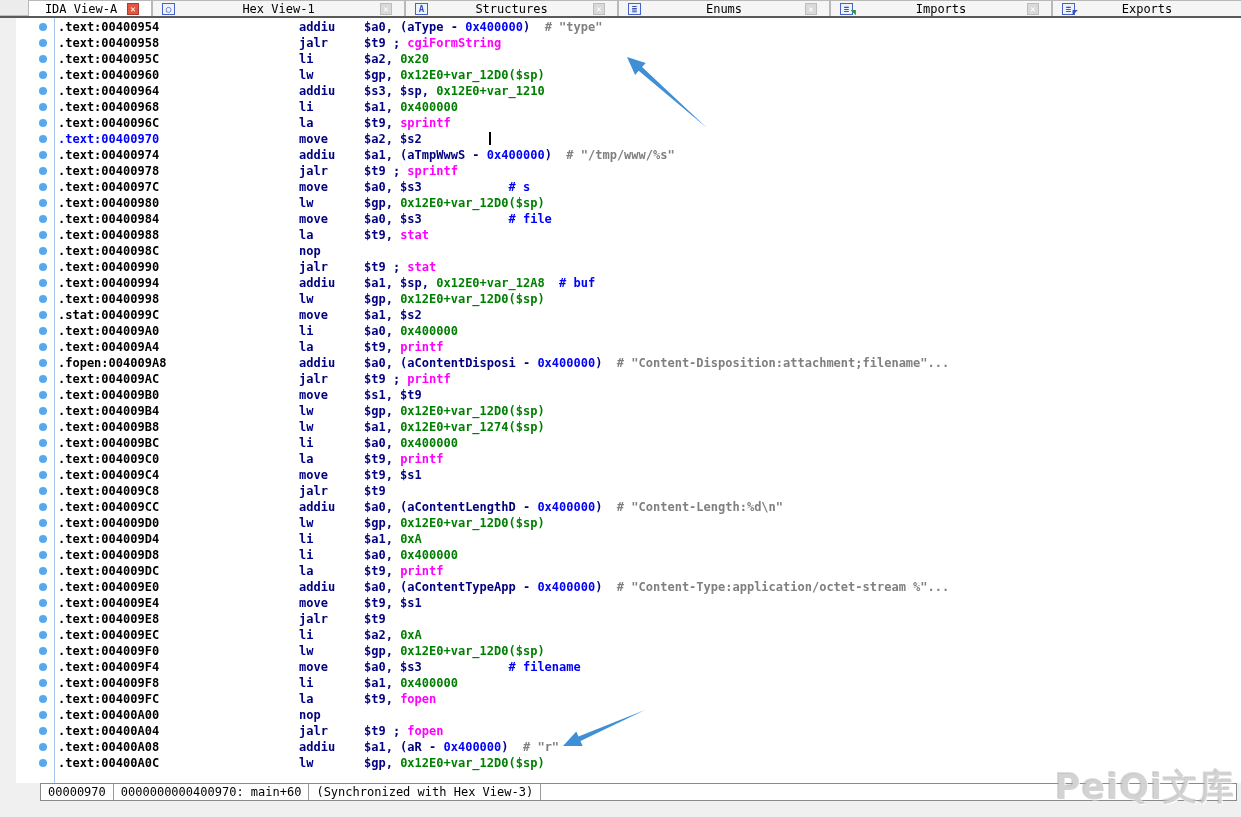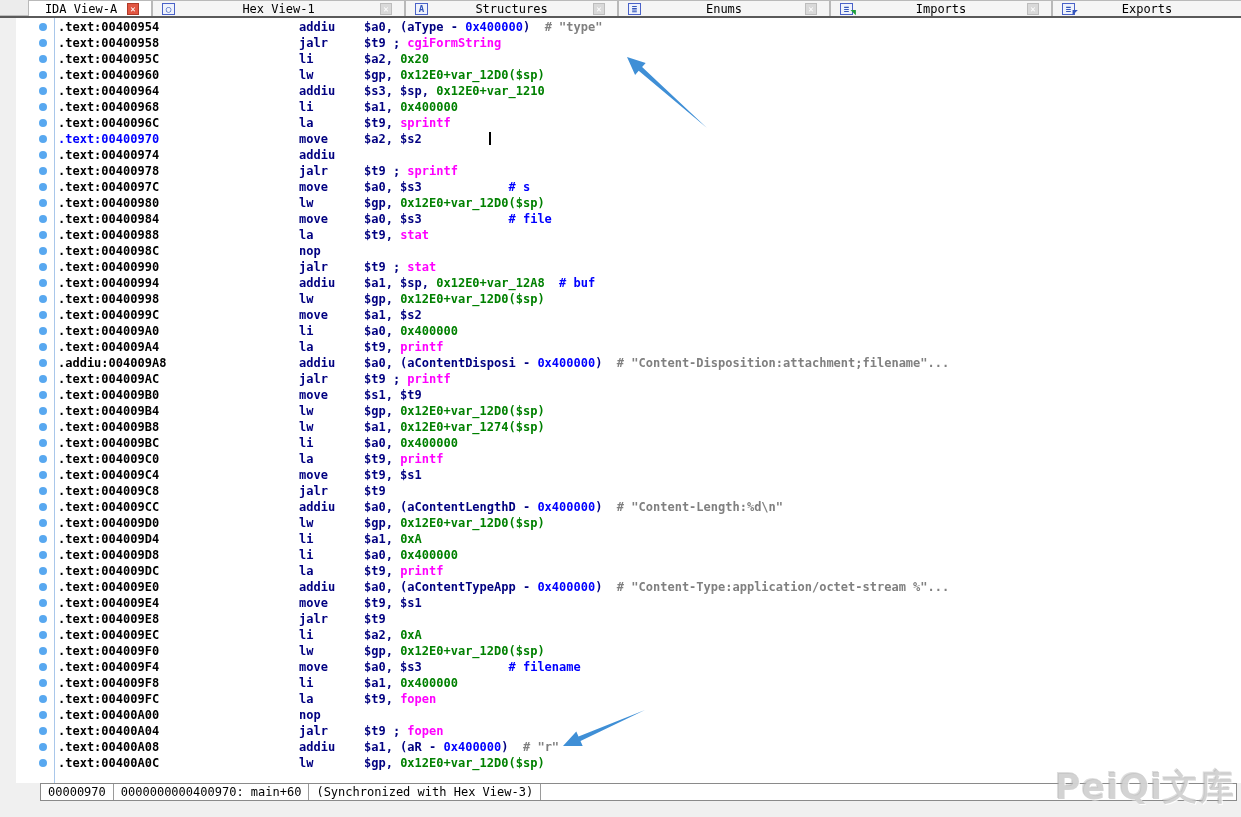--- a/index.html
+++ b/index.html
@@ -146,20 +146,21 @@
         <span class="dot"></span>
         <span class="addr cur">.text:00400970</span>
         <span class="mn seg-ins">move</span>
         <span class="ops"><span class="seg-ins">$a2, $s2</span></span>
         <span class="caret"></span>
       </div>
       <div class="row">
         <span class="dot"></span>
         <span class="addr">.text:00400974</span>
         <span class="mn seg-ins">addiu</span>
+        <span class="ops"><span class="seg-ins">$a1, (aTmpWwwS - </span><span class="seg-off">0x400000</span><span class="seg-ins">)</span><span class="seg-gcmt">  # "/tmp/www/%s"</span></span>
       </div>
       <div class="row">
         <span class="dot"></span>
         <span class="addr">.text:00400978</span>
         <span class="mn seg-ins">jalr</span>
         <span class="ops"><span class="seg-ins">$t9 ; </span><span class="seg-ext">sprintf</span></span>
       </div>
       <div class="row">
         <span class="dot"></span>
         <span class="addr">.text:0040097C</span>
@@ -203,39 +204,39 @@
         <span class="ops"><span class="seg-ins">$a1, $sp, </span><span class="seg-num">0x12E0+var_12A8</span><span class="seg-acmt">  # buf</span></span>
       </div>
       <div class="row">
         <span class="dot"></span>
         <span class="addr">.text:00400998</span>
         <span class="mn seg-ins">lw</span>
         <span class="ops"><span class="seg-ins">$gp, </span><span class="seg-num">0x12E0+var_12D0($sp)</span></span>
       </div>
       <div class="row">
         <span class="dot"></span>
-        <span class="addr">.text:0040099C</span>
+        <span class="addr">.stat:0040099C</span>
         <span class="mn seg-ins">move</span>
         <span class="ops"><span class="seg-ins">$a1, $s2</span></span>
       </div>
       <div class="row">
         <span class="dot"></span>
         <span class="addr">.text:004009A0</span>
         <span class="mn seg-ins">li</span>
         <span class="ops"><span class="seg-ins">$a0, </span><span class="seg-num">0x400000</span></span>
       </div>
       <div class="row">
         <span class="dot"></span>
         <span class="addr">.text:004009A4</span>
         <span class="mn seg-ins">la</span>
         <span class="ops"><span class="seg-ins">$t9, </span><span class="seg-ext">printf</span></span>
       </div>
       <div class="row">
         <span class="dot"></span>
-        <span class="addr">.addiu:004009A8</span>
+        <span class="addr">.fopen:004009A8</span>
         <span class="mn seg-ins">addiu</span>
         <span class="ops"><span class="seg-ins">$a0, (aContentDisposi - </span><span class="seg-off">0x400000</span><span class="seg-ins">)</span><span class="seg-gcmt">  # "Content-Disposition:attachment;filename"...</span></span>
       </div>
       <div class="row">
         <span class="dot"></span>
         <span class="addr">.text:004009AC</span>
         <span class="mn seg-ins">jalr</span>
         <span class="ops"><span class="seg-ins">$t9 ; </span><span class="seg-ext">printf</span></span>
       </div>
       <div class="row">

